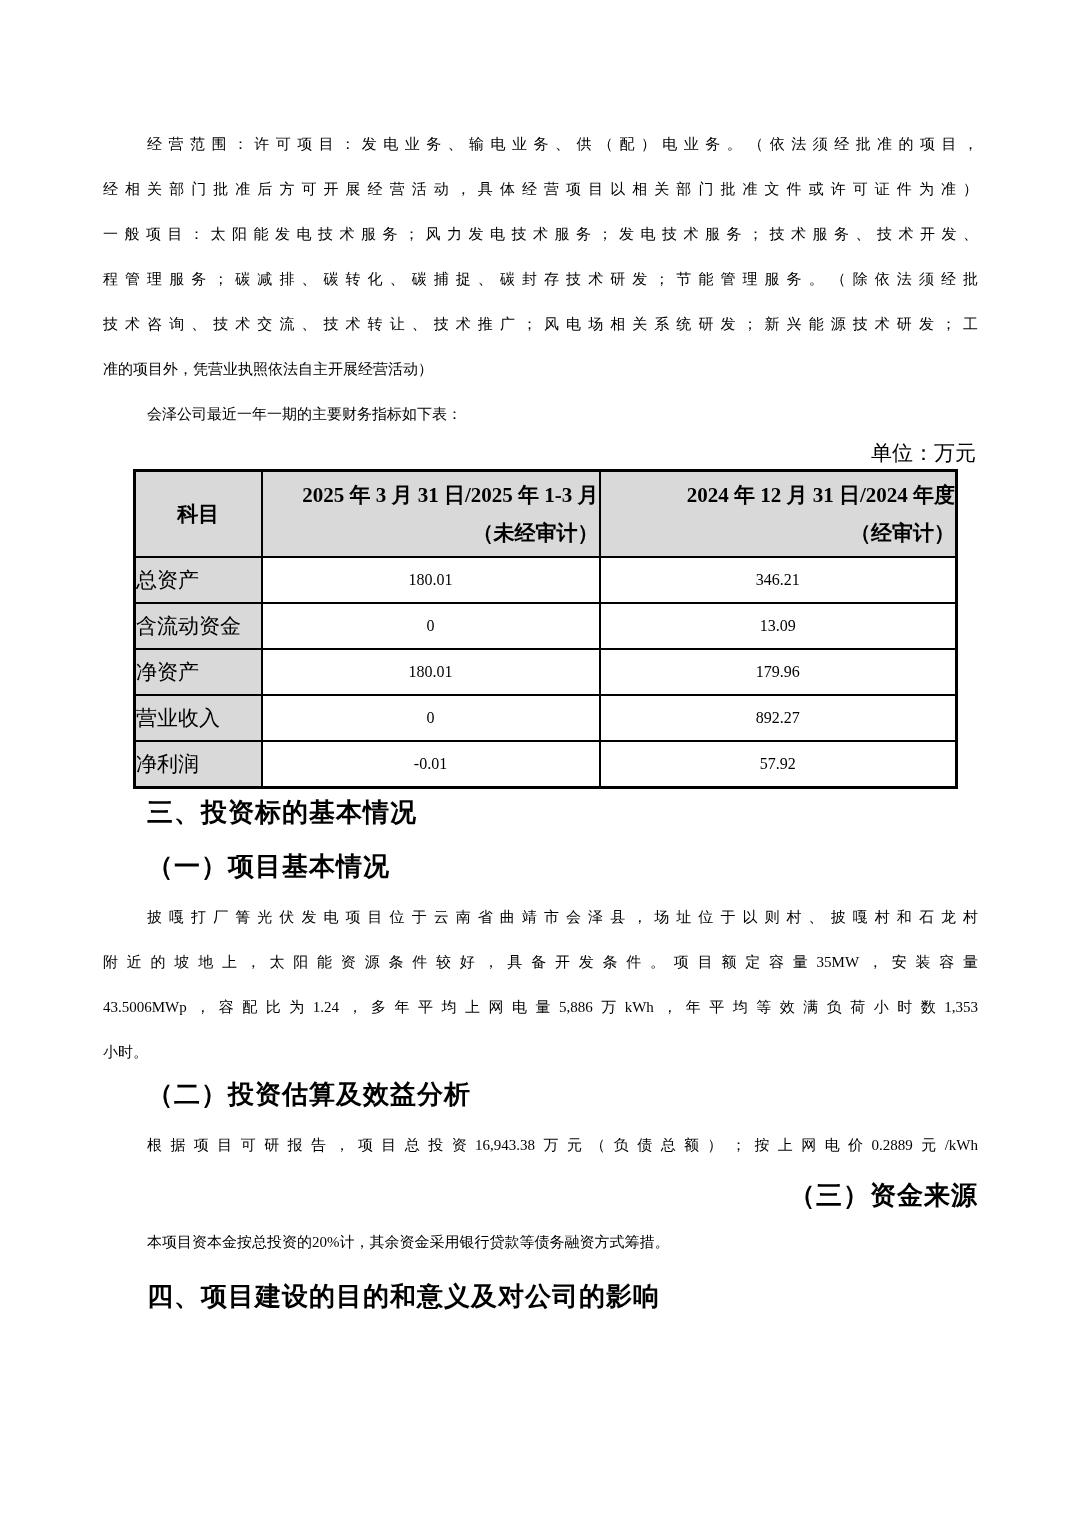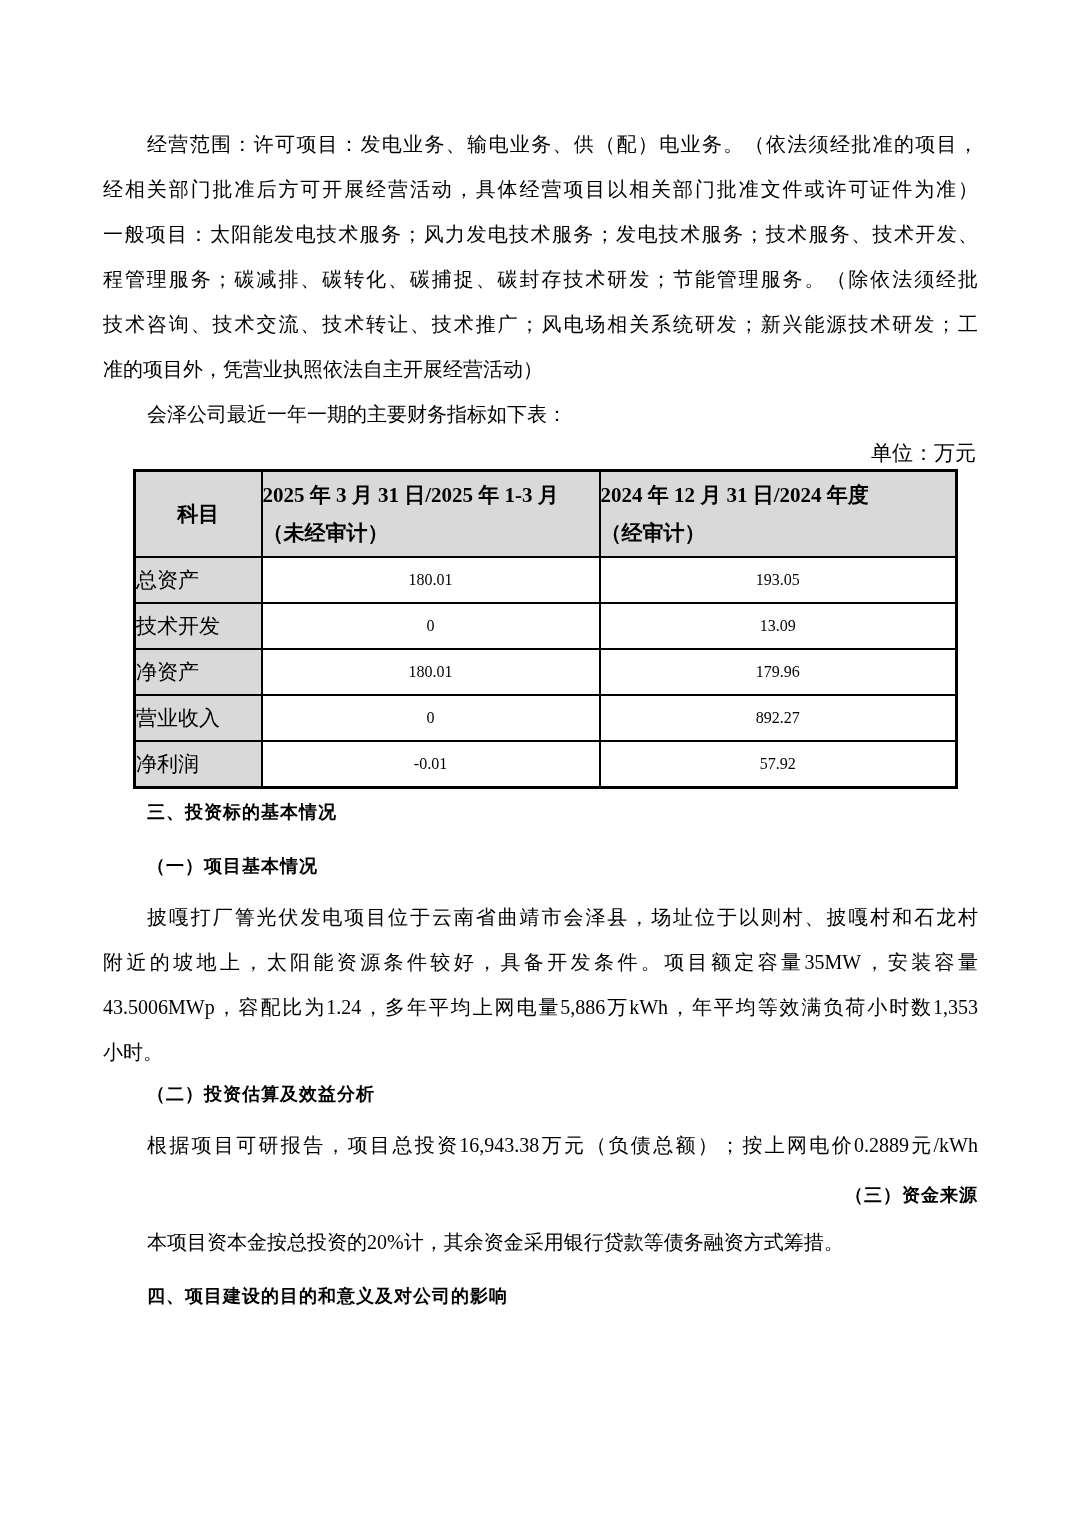--- a/index.html
+++ b/index.html
@@ -11,29 +11,29 @@
     color: #000000;
     font-family: "Liberation Serif", "DejaVu Serif", serif;
     overflow: hidden;
   }
   .content {
     position: absolute;
     left: 103px;
     top: 122px;
     width: 875px;
   }
-  .para { font-size: 20px; line-height: 45px; margin: 0; }
+  .para { font-size: 15px; line-height: 45px; margin: 0; }
   .ln { display: block; text-align: justify; text-align-last: justify; }
   .ln.first { text-indent: 44px; }
   .ln.last { text-align-last: left; }
 
   .heading {
     font-family: "Liberation Sans", "DejaVu Sans", sans-serif;
     font-weight: 700;
-    font-size: 18px;
+    font-size: 26px;
     line-height: 30px;
     text-indent: 44px;
     margin: 0;
     letter-spacing: 1px;
   }
   #h-s3  { margin-top: 8px; }
   #h-s31 { margin-top: 24px; }
   #p-overview { margin-top: 14px; }
   #h-s32 { margin-top: 4px; }
   #p-invest { margin-top: 14px; }
@@ -61,21 +61,21 @@
     padding: 0;
     vertical-align: middle;
   }
   .fin-table thead th {
     background: #d9d9d9;
     font-weight: 700;
     font-size: 21px;
     height: 84px;
     text-align: center;
   }
-  .th-line { white-space: nowrap; line-height: 38px; text-align: left; }
+  .th-line { white-space: nowrap; line-height: 38px; text-align: right; }
   .row-label {
     background: #d9d9d9;
     font-weight: 400;
     font-size: 21px;
     text-align: left;
     height: 44px;
   }
   .cell-val {
     background: #ffffff;
     font-size: 16px;
@@ -121,24 +121,24 @@
           <th>
             <div class="th-line">2024 年 12 月 31 日/2024 年度</div>
             <div class="th-line">（经审计）</div>
           </th>
         </tr>
       </thead>
       <tbody>
         <tr>
           <td class="row-label">总资产</td>
           <td class="cell-val">180.01</td>
-          <td class="cell-val">193.05</td>
+          <td class="cell-val">346.21</td>
         </tr>
         <tr>
-          <td class="row-label">技术开发</td>
+          <td class="row-label">含流动资金</td>
           <td class="cell-val">0</td>
           <td class="cell-val">13.09</td>
         </tr>
         <tr>
           <td class="row-label">净资产</td>
           <td class="cell-val">180.01</td>
           <td class="cell-val">179.96</td>
         </tr>
         <tr>
           <td class="row-label">营业收入</td>

